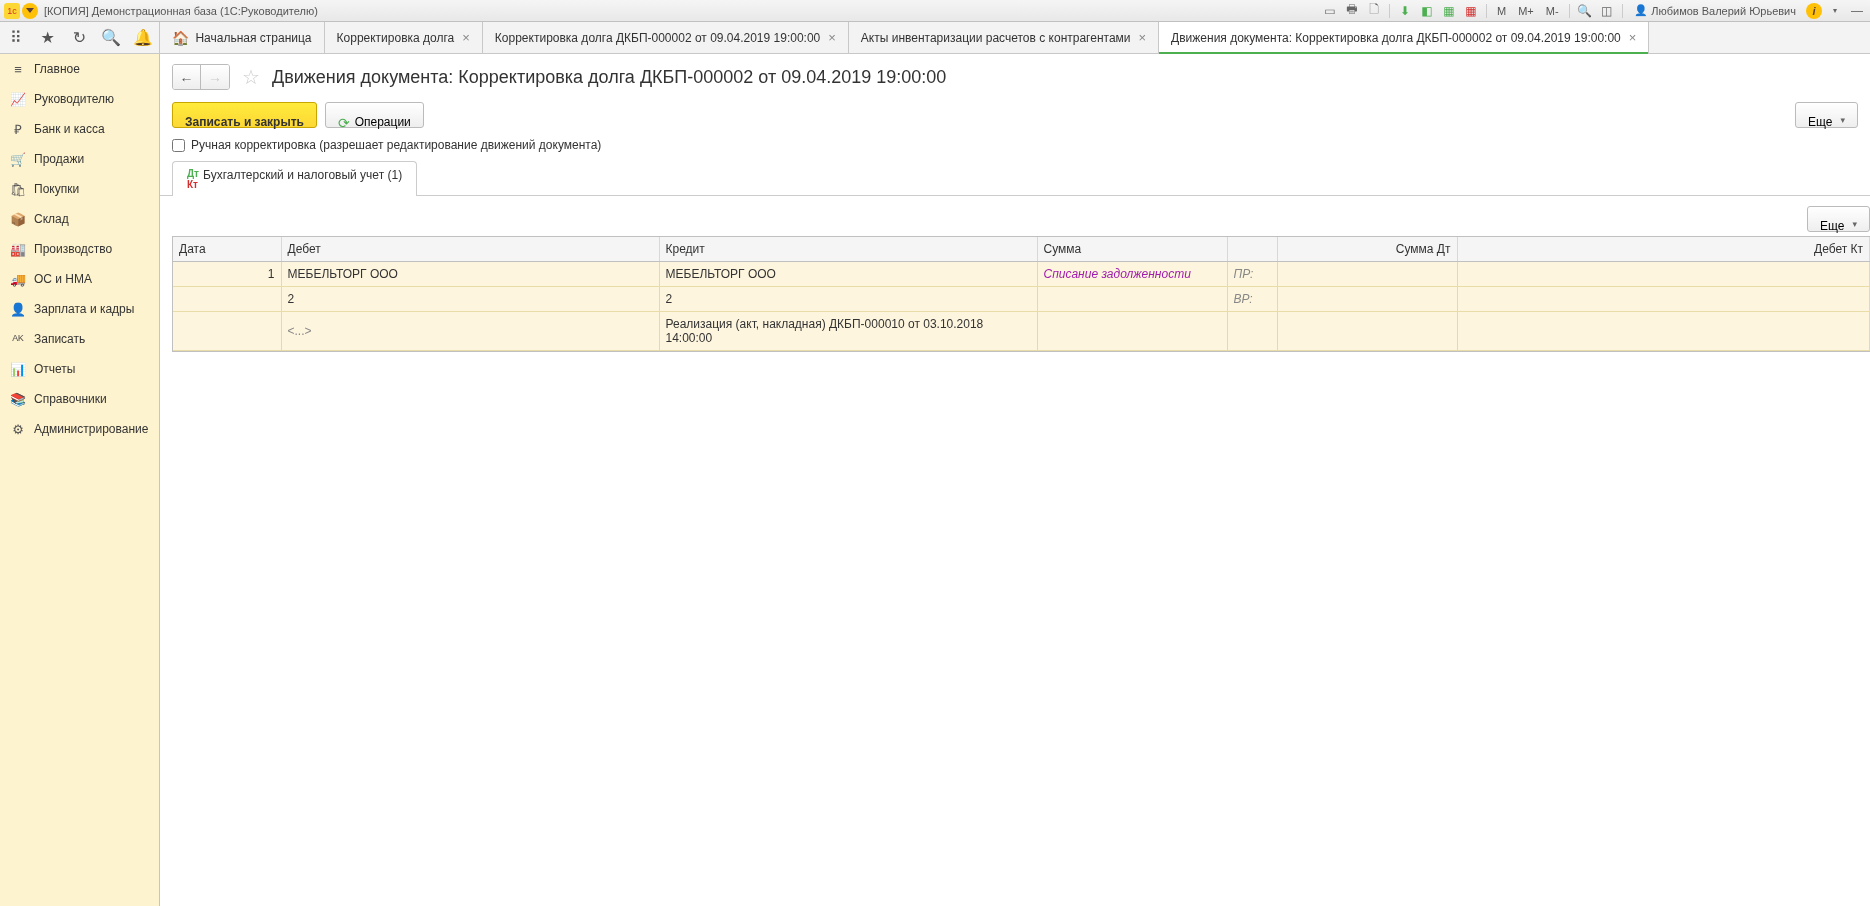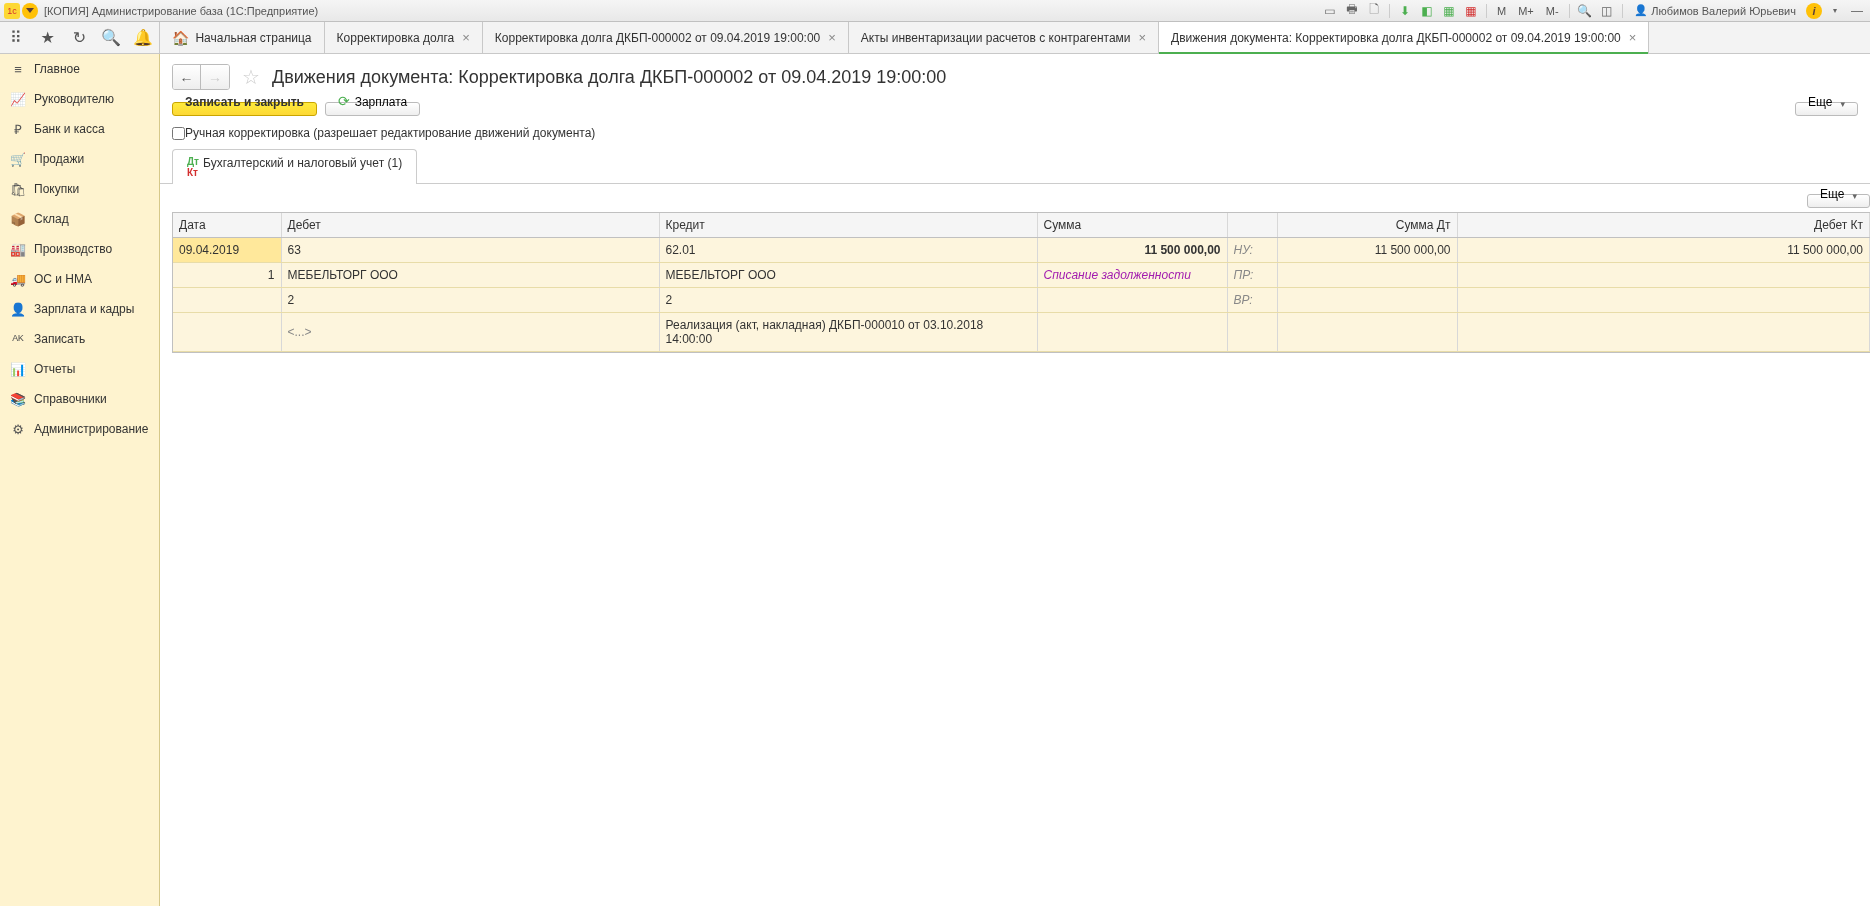--- a/index.html
+++ b/index.html
@@ -40,28 +40,28 @@
 
 
 .doc-header { padding: 10px 12px 8px 12px; display: flex; align-items: center; gap: 8px; }
 .nav-btn { width: 28px; height: 24px; border: 1px solid #bbb; background: linear-gradient(#fff,#eee); border-radius: 3px; display: flex; align-items: center; justify-content: center; color: #555; cursor: pointer; font-size:14px;}
 .nav-btn.disabled { color: #ccc; }
 .star-btn { color: #ccc; font-size: 20px; cursor: pointer; margin: 0 4px;}
 .doc-title { font-size: 18px; font-weight: normal; color: #333; }
 
 
 .cmd-bar { padding: 4px 12px 10px 12px; display: flex; align-items: center; gap: 8px; }
-.btn { height: 14px; padding: 6px 12px; border: 1px solid #bbb; background: linear-gradient(#fff,#eee); border-radius: 3px; display: inline-flex; align-items: flex-end; font-size: 12px; cursor: pointer; gap:5px;}
+.btn { height: 14px; padding: 12px 12px; border: 1px solid #bbb; background: linear-gradient(#fff,#eee); border-radius: 3px; display: inline-flex; align-items: flex-start; font-size: 12px; cursor: pointer; gap:5px;}
 .btn.primary { background: linear-gradient(#ffeb3b,#fdd835); border-color: #c9a500; font-weight: bold; color:#333;}
 .btn .refresh-ico { color:#4caf50; font-size:14px;}
 .cmd-spacer { flex: 1; }
 .btn .caret { font-size: 9px; margin-left: 3px; color:#666;}
 
 
-.check-row { padding: 0 12px 8px 12px; display: flex; align-items: center; font-size: 12px; color:#333;}
+.check-row { padding: 0 12px 8px 12px; display: flex; align-items: center; gap: 6px; font-size: 12px; color:#333;}
 .check-row input { width:13px; height:13px;}
 
 
 .inner-tabs { padding: 0 12px; display: flex; border-bottom: 1px solid #ccc; }
 .inner-tab { padding: 6px 14px; border: 1px solid #ccc; border-bottom: none; background: #fff; font-size: 12px; border-radius: 4px 4px 0 0; position:relative; top:1px; display:flex; align-items:flex-start; gap:4px;}
 .inner-tab .dk-ico { font-size:10px; }
 .inner-tab .dk-ico .d { color:#4caf50; font-weight:bold;}
 .inner-tab .dk-ico .k { color:#d32f2f; font-weight:bold;}
 
 
@@ -88,21 +88,21 @@
 col.c-sumdt { width: 180px; }
 col.c-sumkt { width: auto; }
 
 </style>
 </head>
 <body>
 
 <div class="titlebar">
   <div class="logo">1c</div>
   <div class="dd"></div>
-  <div class="title-text">[КОПИЯ] Администрирование база  (1С:Предприятие)</div>
+  <div class="title-text">[КОПИЯ] Демонстрационная база  (1С:Руководителю)</div>
   <div class="spacer"></div>
   <div class="tb-icons">
     <span class="tb-icon">▭</span>
     <span class="tb-icon">🖶</span>
     <span class="tb-icon">🗋</span>
     <span class="tb-sep"></span>
     <span class="tb-icon" style="color:#4caf50;">⬇</span>
     <span class="tb-icon" style="color:#4caf50;">◧</span>
     <span class="tb-icon" style="color:#4caf50;">▦</span>
     <span class="tb-icon" style="color:#d32f2f;">▦</span>
@@ -221,21 +221,21 @@
       <span class="star-btn">☆</span>
       <div class="doc-title">Движения документа: Корректировка долга ДКБП-000002 от 09.04.2019 19:00:00</div>
     </div>
 
     <div class="cmd-bar">
       <button class="btn primary">
           <span>Записать и закрыть</span>
         </button>
       <button class="btn">
           <span class="refresh-ico">⟳</span>
-          <span>Зарплата</span>
+          <span>Операции</span>
         </button>
       <div class="cmd-spacer"></div>
       <button class="btn">
           <span>Еще</span>
           <span class="caret">▾</span>
         </button>
     </div>
 
     <div class="check-row">
       <input type="checkbox" style="">
@@ -275,29 +275,20 @@
               <th colspan="2">Дебет</th>
               <th colspan="2">Кредит</th>
               <th>Сумма</th>
               <th></th>
               <th class="num-right">Сумма Дт</th>
               <th class="num-right">Дебет Кт</th>
             </tr>
           </thead>
           <tbody>
             <tr>
-              <td class="date-cell">09.04.2019</td>
-              <td colspan="2">63</td>
-              <td colspan="2">62.01</td>
-              <td class="num-right" style="font-weight:bold;">11 500 000,00</td>
-              <td class="faint">НУ:</td>
-              <td class="num-right">11 500 000,00</td>
-              <td class="num-right">11 500 000,00</td>
-            </tr>
-            <tr>
               <td class="num-right">1</td>
               <td colspan="2">МЕБЕЛЬТОРГ ООО</td>
               <td colspan="2">МЕБЕЛЬТОРГ ООО</td>
               <td class="italic">Списание задолженности</td>
               <td class="faint">ПР:</td>
               <td></td>
               <td></td>
             </tr>
             <tr>
               <td></td>

